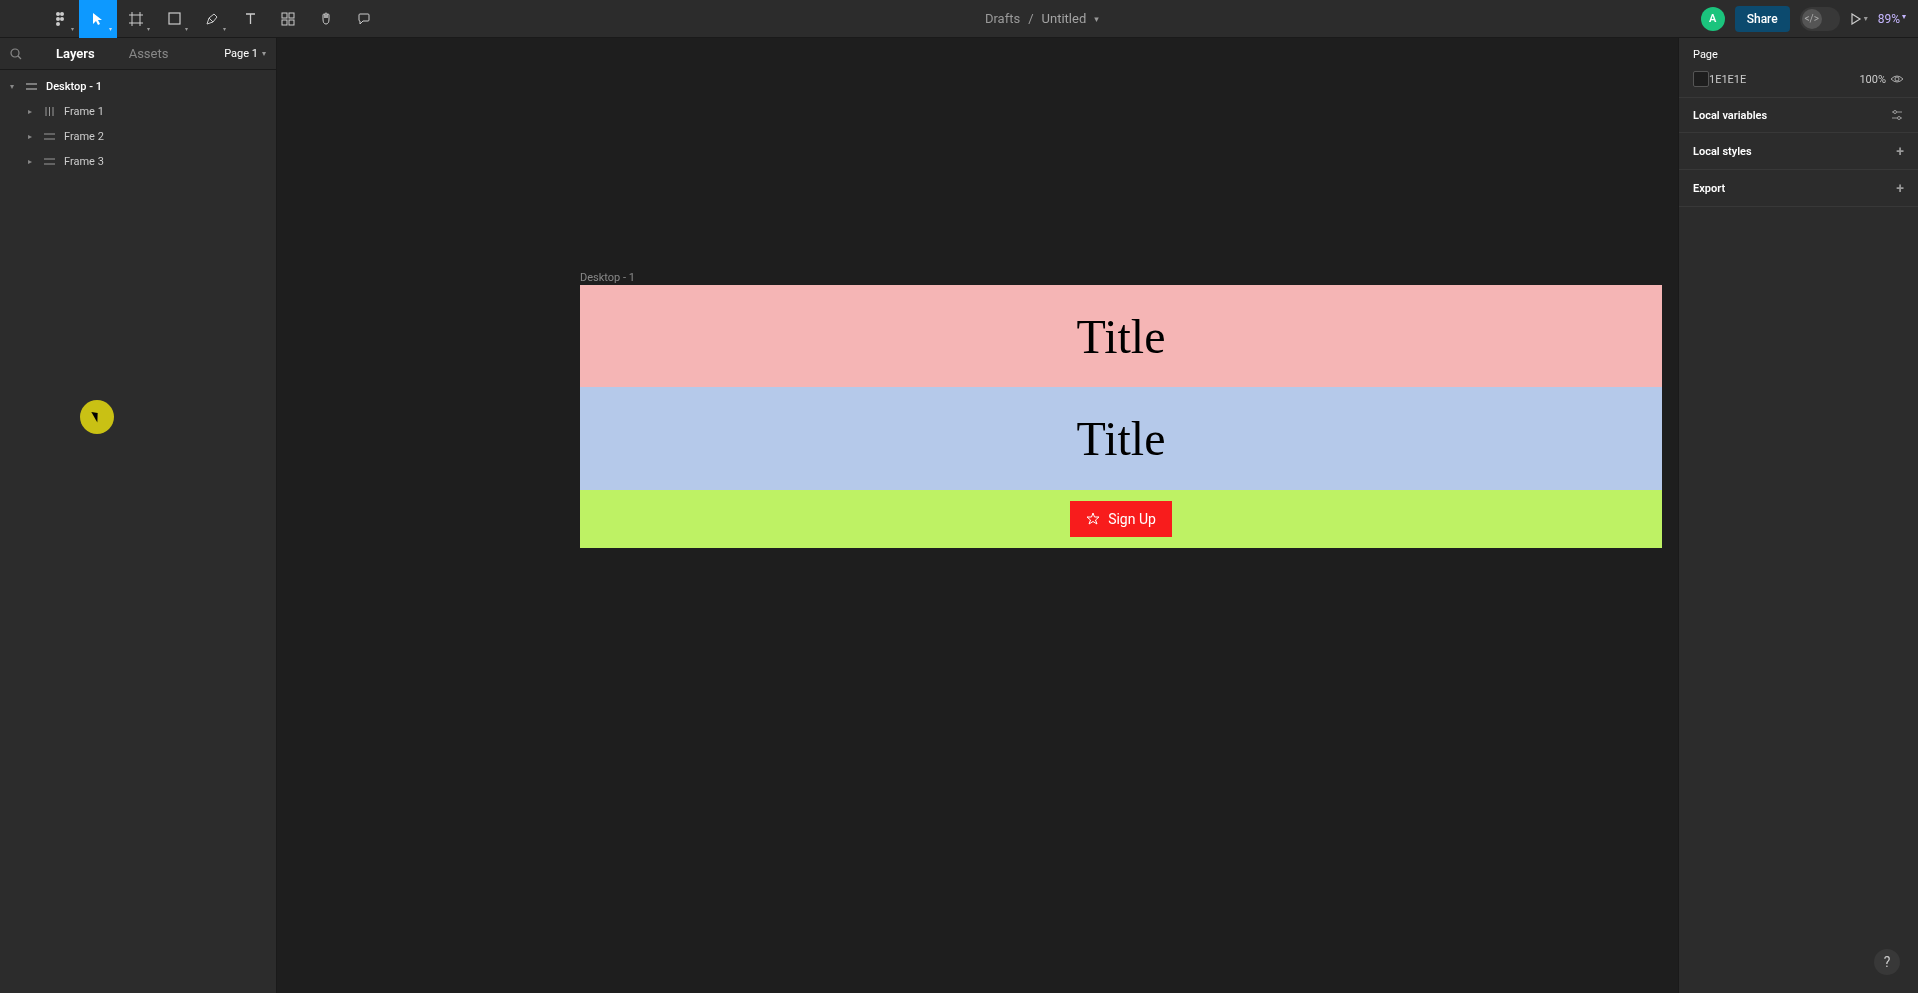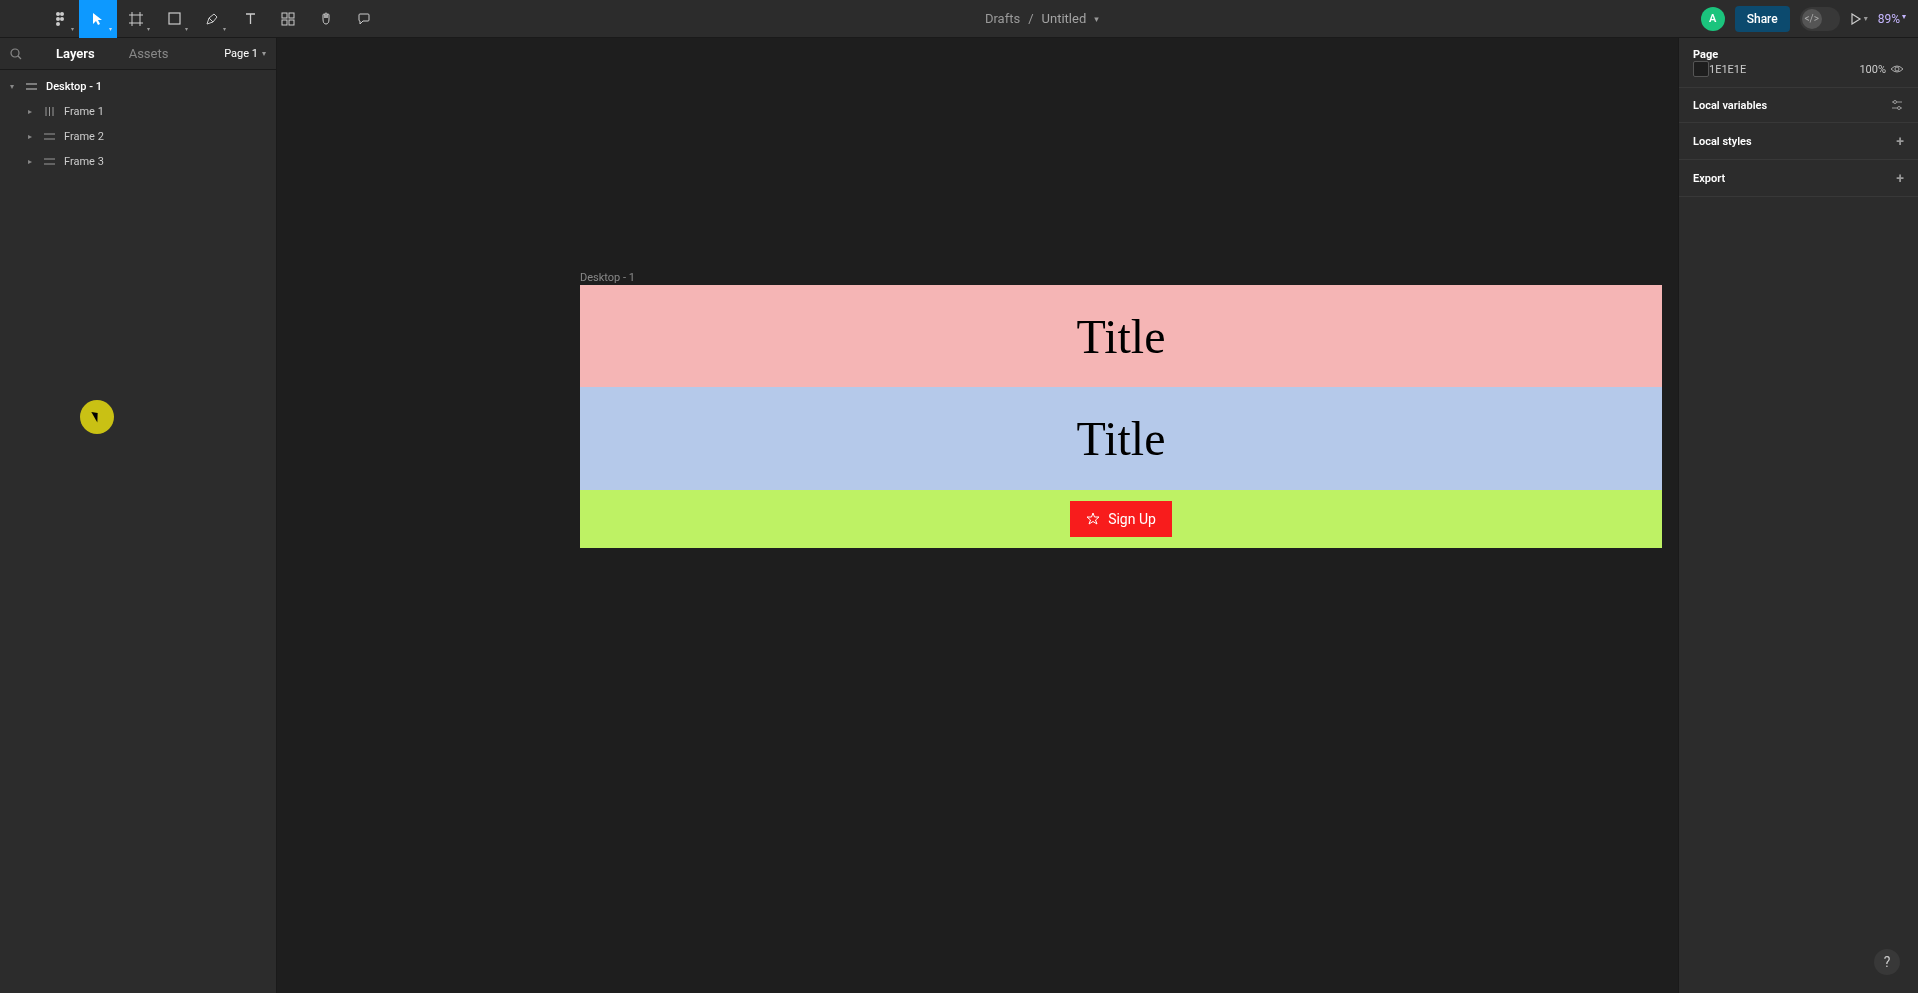--- a/index.html
+++ b/index.html
@@ -34,21 +34,21 @@
 .layer-row { height: 25px; display: flex; align-items: center; padding-left: 10px; gap: 6px; font-size: 11px; color: #ccc; cursor: pointer; }
 .layer-row .expand { width: 10px; color: #888; font-size: 8px; }
 .layer-row .layer-icon { width: 14px; color: #999; font-size: 11px; }
 .layer-row.root { font-weight: 500; color: #fff; }
 .layer-row.child { padding-left: 28px; }
 
 
 .right-panel { position: absolute; right: 0; top: 38px; width: 240px; bottom: 0; background: #2c2c2c; border-left: 1px solid #1a1a1a; }
 .right-tabs { height: 32px; display: flex; align-items: center; padding: 0 14px; gap: 18px; border-bottom: 1px solid #1a1a1a; }
 .rp-section { border-bottom: 1px solid #383838; padding: 10px 14px; }
-.rp-title { font-size: 11px; color: #fff; font-weight: 700; }
+.rp-title { font-size: 11px; color: #fff; font-weight: 400; margin-bottom: 10px; }
 .rp-title-row { display: flex; justify-content: space-between; align-items: center; font-size: 11px; color: #fff; font-weight: 600; }
 .color-row { display: flex; align-items: center; font-size: 11px; color: #ccc; }
 .color-swatch { width: 16px; height: 16px; background: #1e1e1e; border: 1px solid #555; border-radius: 2px; }
 .opacity-val { margin-left: auto; margin-right: 4px; }
 .eye { color: #aaa; font-size: 12px; }
 .section-icon { color: #999; font-size: 14px; cursor: pointer; }
 
 
 .canvas { position: absolute; left: 277px; right: 240px; top: 38px; bottom: 0; background: #1e1e1e; overflow: hidden; }
 .frame-label { position: absolute; left: 303px; top: 233px; font-size: 11px; color: #888; }

